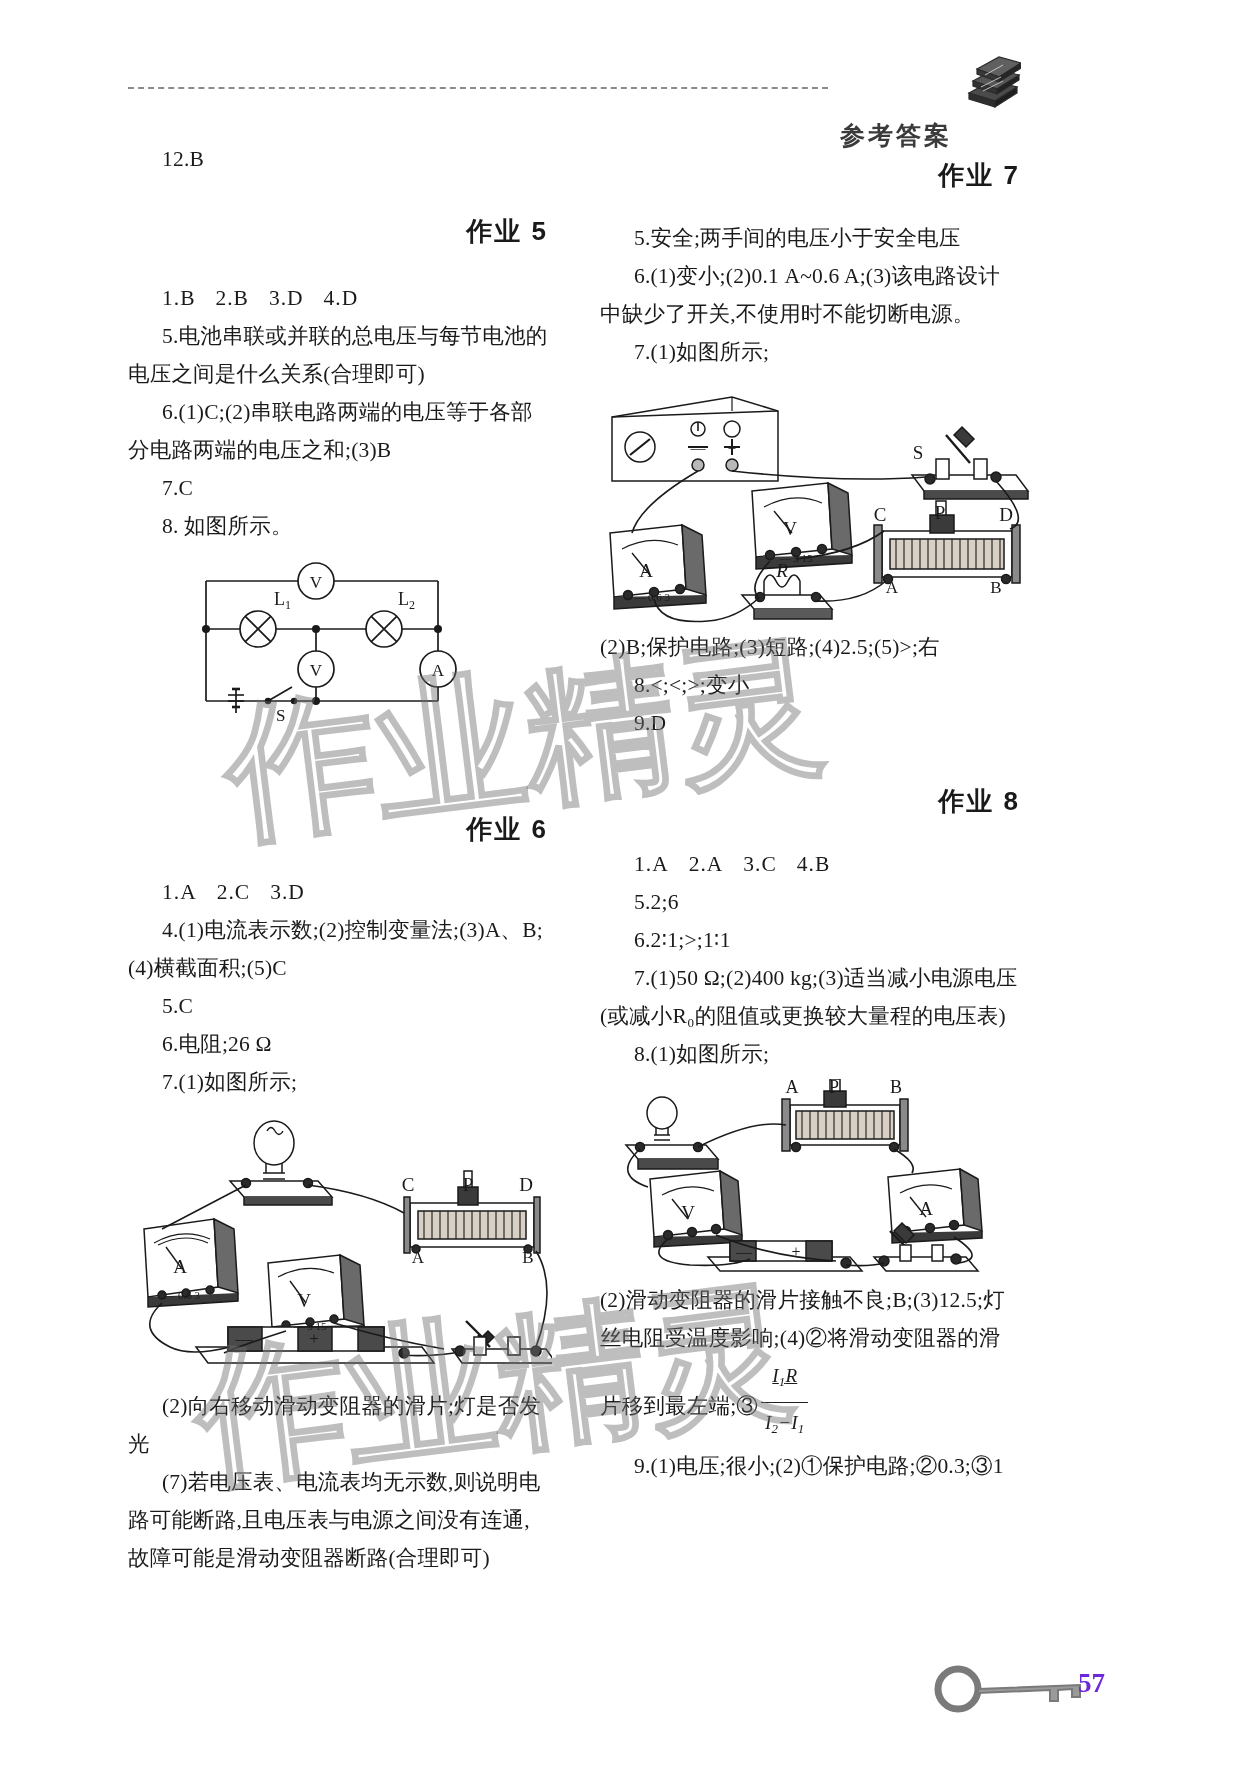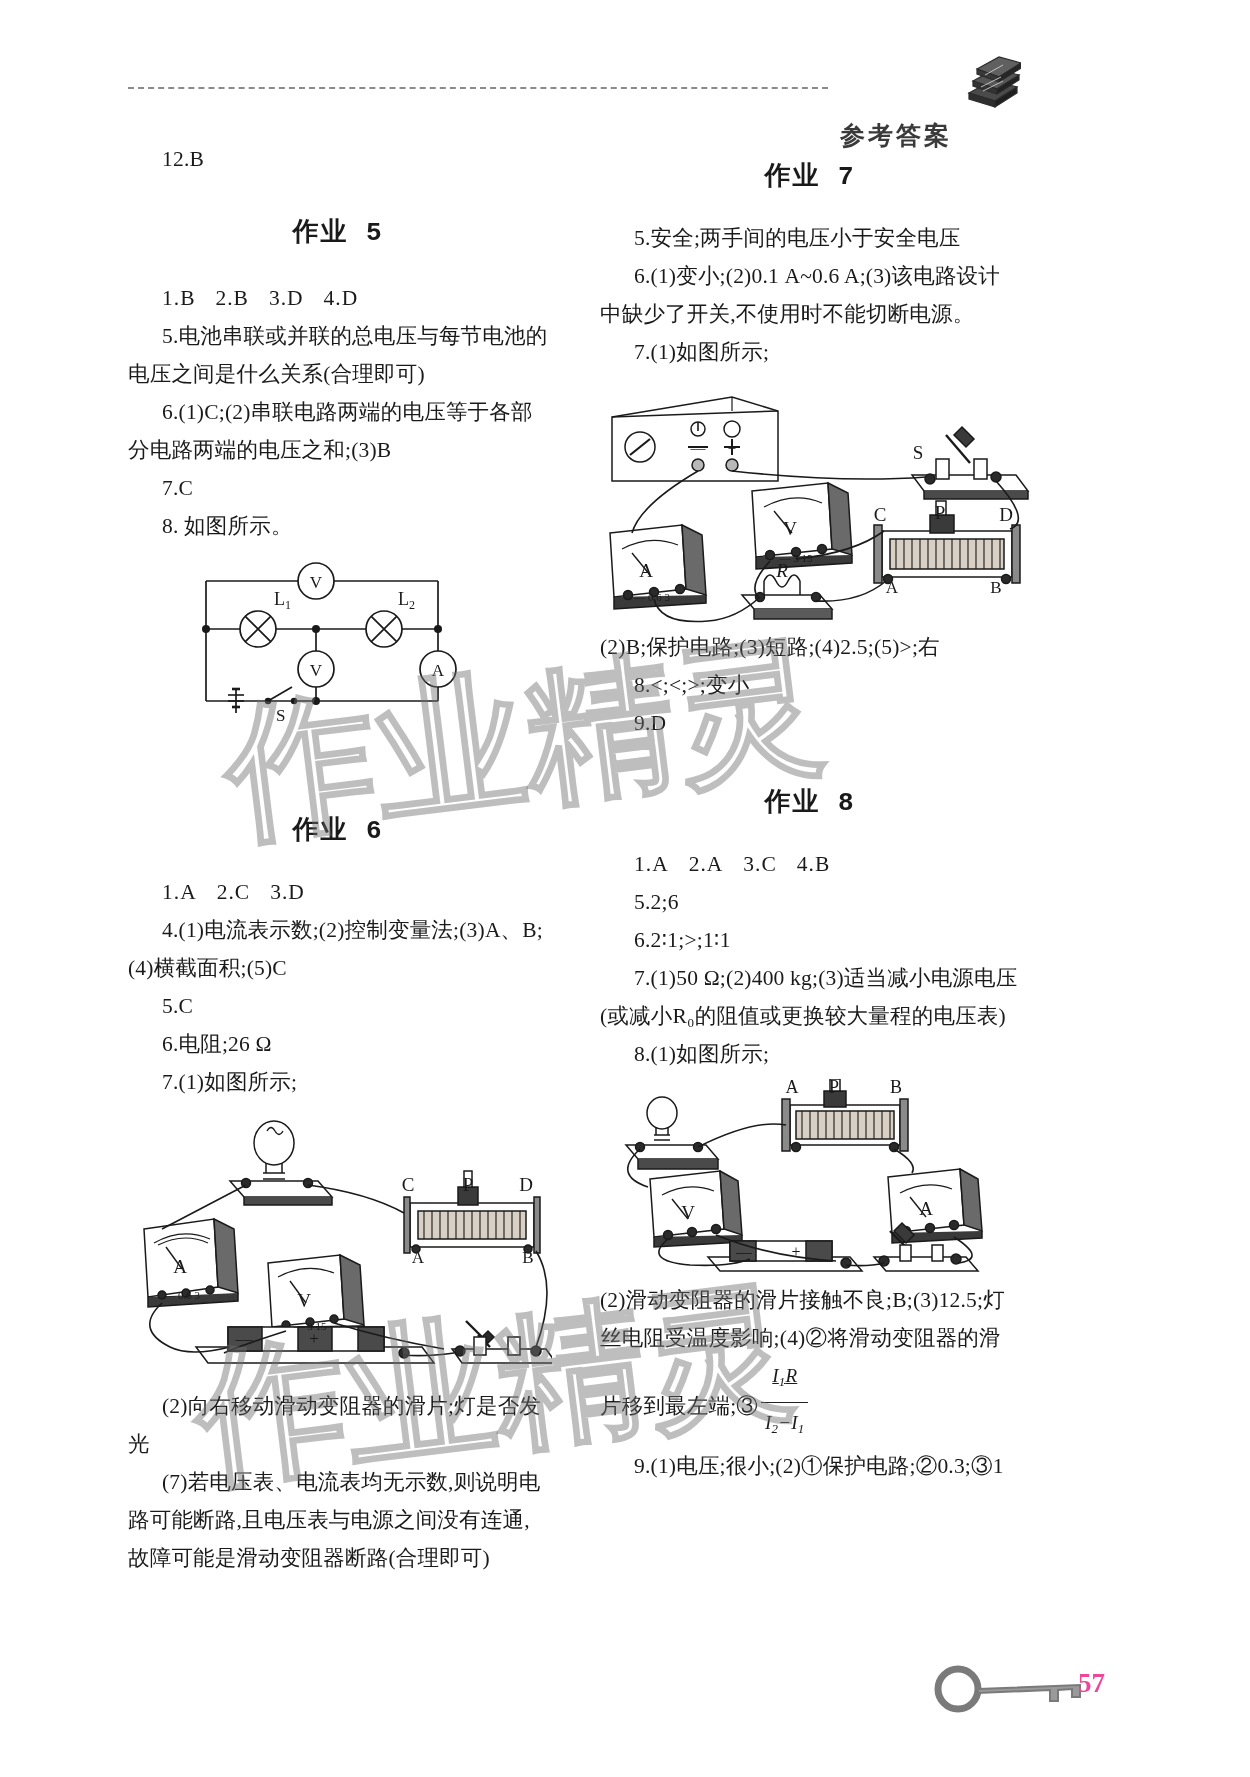--- a/index.html
+++ b/index.html
@@ -23,22 +23,22 @@
   .col{position:absolute;top:140px;width:420px;}
   .col-left{left:128px;}
   .col-right{left:600px;}
 
   .ans{font-size:21.5px;line-height:38px;margin:0;text-indent:34px;
     letter-spacing:0.2px;}
   .ans.noind{text-indent:0;}
   .opts{font-size:21.5px;line-height:38px;margin:0;text-indent:34px;
     letter-spacing:1px;}
   .opts span{margin-right:20px;}
-  .sec-title{font-family:Liberation Mono, monospace;
-    font-weight:bold;font-size:26px;text-align:center;margin:30px 0 26px 0;
+  .sec-title{font-family:Liberation Sans, sans-serif;
+    font-weight:bold;font-size:26px;text-align:right;margin:30px 0 26px 0;
     letter-spacing:2px;}
   .sec-title.t5{margin:36px 0 30px 0;}
 
   .frac{display:inline-block;vertical-align:-16px;text-align:center;
     font-style:italic;font-size:19px;margin:0 3px;}
   .frac .num{border-bottom:1.4px solid #222;padding:0 4px 1px 4px;display:block;text-decoration:underline;}
   .frac .den{padding:1px 4px 0 4px;display:block;}
   .sub{font-size:0.68em;vertical-align:-0.28em;}
 
   
@@ -50,21 +50,21 @@
       font-family:"DejaVu Sans","Liberation Sans",sans-serif;
       font-weight:bold;color:transparent;
       -webkit-text-stroke:2px rgba(110,110,110,.45);
       white-space:nowrap;}
   .wm1{left:225px;top:640px;font-size:150px;transform:rotate(-7deg);}
   .wm2{left:195px;top:1285px;font-size:150px;transform:rotate(-7deg);}
 
   
   .footer{position:absolute;left:930px;top:1645px;width:220px;height:80px;}
   .pageno{position:absolute;left:1078px;top:1668px;font-size:27px;
-    font-family:"Liberation Serif",serif;color:#ec4899;font-weight:600;}
+    font-family:"Liberation Serif",serif;color:#6d28d9;font-weight:600;}
 </style>
 </head>
 <body>
 
 <div class="page">
 
   <div class="header">
     <div class="hdr-rule"></div>
     <div class="hdr-title">参考答案</div>
     <svg class="book-icon" viewBox="0 0 66 62">

